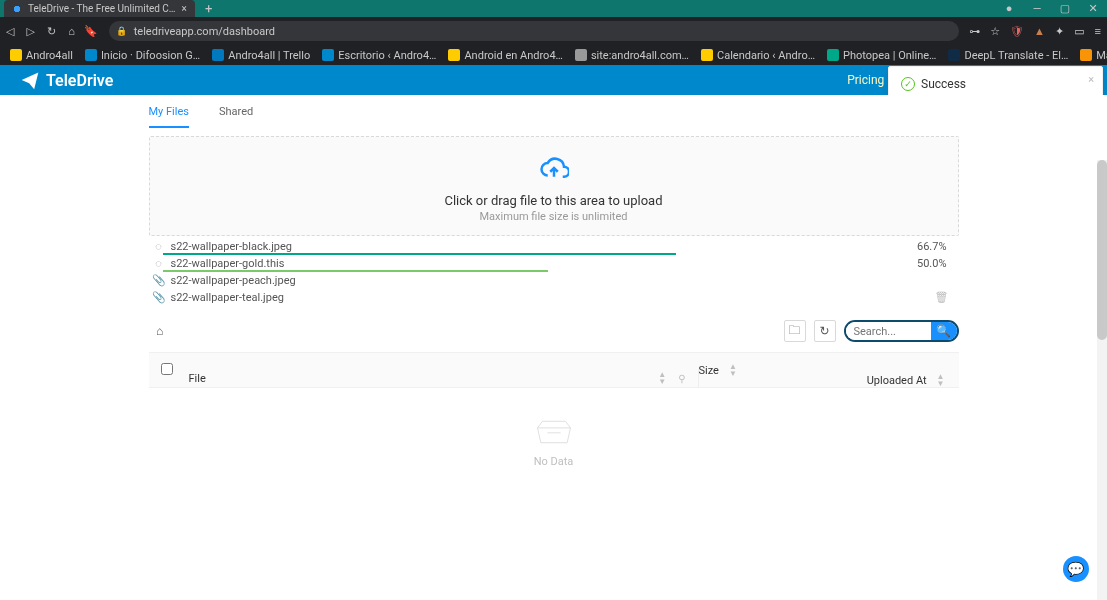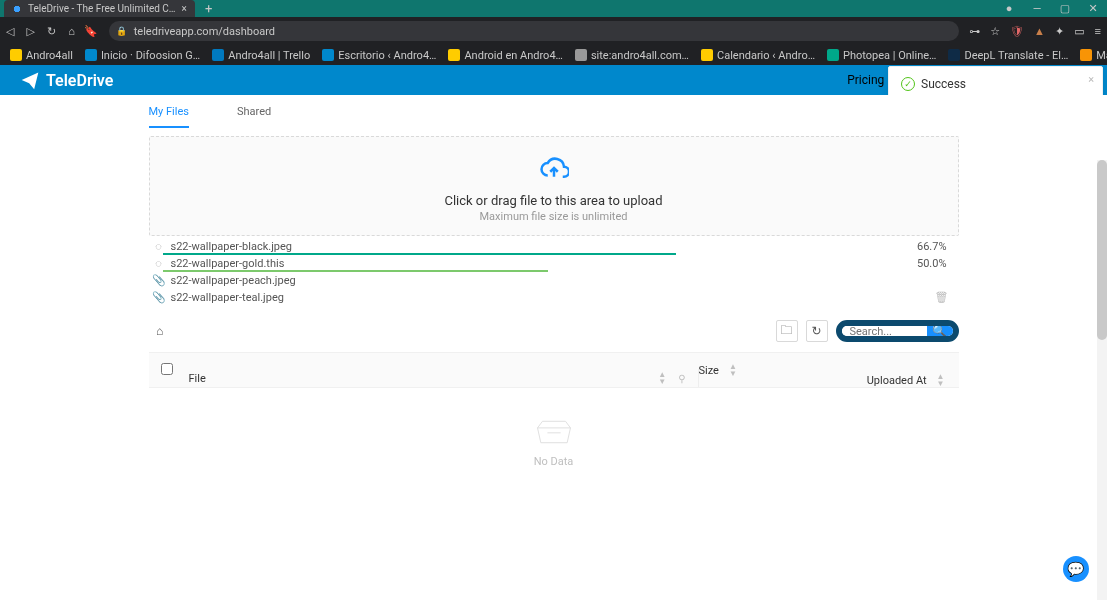--- a/index.html
+++ b/index.html
@@ -24,26 +24,26 @@
 
   .bookmark-bar{ height:20px; background:#202124; display:flex; align-items:center; padding:0 6px; gap:4px; color:#c8c8c8; font-size:11px; overflow:hidden;}
   .bookmark-bar .bm{ display:flex; align-items:center; gap:4px; padding:2px 4px; border-radius:4px; cursor:pointer; white-space:nowrap;}
   .bm .ico{ width:12px; height:12px; border-radius:2px; }
 
   
   .app-header{ height:30px; background:#0088cc; display:flex; align-items:center; justify-content:space-between; padding:0 20px; color:#fff; font-size:12px;}
   .app-header .brand{ display:flex; align-items:center; gap:6px; font-weight:600; font-size:16px;}
   .brand svg{ width:20px; height:20px; fill:#fff;}
   .app-header nav{ display:flex; gap:22px;}
-  .app-header nav a{ color:#000000; text-decoration:none; cursor:pointer;}
+  .app-header nav a{ color:#fef9c3; text-decoration:none; cursor:pointer;}
 
   .page{ background:#fff; padding:0 0 20px 0; height:calc(600px - 17px - 28px - 20px - 30px); overflow:auto; position:relative;}
   .container{ width:810px; margin:0 auto; }
 
-  .tabs{ display:flex; gap:48px; padding:10px 0 0 0; font-size:11px; color:#666;}
+  .tabs{ display:flex; gap:30px; padding:10px 0 0 0; font-size:11px; color:#666;}
   .tabs .tb{ padding-bottom:8px; cursor:pointer;}
   .tabs .tb.active{ color:#1890ff; border-bottom:2px solid #1890ff;}
 
   .upload-box{ border:1px dashed #d9d9d9; background:#fafafa; border-radius:2px; margin-top:8px; padding:16px 0 12px; text-align:center;}
   .upload-box .cloud{ color:#1890ff; }
   .upload-box .cloud svg{ width:30px; height:30px; stroke:#1890ff; fill:none; stroke-width:2;}
   .upload-box .ut{ font-size:13px; color:#333; margin-top:6px;}
   .upload-box .us{ font-size:11px; color:#999; margin-top:2px;}
 
   .file-list{ margin-top:2px;}
@@ -53,21 +53,21 @@
   .file-row .pct{ margin-left:auto; padding-right:8px; color:#555;}
   .file-row .del{ margin-left:auto; color:#bbb; cursor:pointer; padding-right:6px;}
   .progress-line{ position:absolute; left:14px; bottom:0; height:1.8px; }
   .pl-green{ background:#00a88a;}
   .pl-lg{ background:#7cc96c;}
 
   .toolbar{ display:flex; align-items:center; margin-top:14px; gap:8px; font-size:12px; color:#555;}
   .toolbar .grow{ flex:1;}
   .toolbar .tbtn{ width:22px; height:22px; border:1px solid transparent; border-radius:2px; display:flex; align-items:center; justify-content:center; cursor:pointer; color:#555;}
   .toolbar .tbtn.border{ border-color:#d9d9d9;}
-  .toolbar .search-wrap{ display:flex; border:6px solid #0c4a6e; border-radius:14px; overflow:hidden; height:22px;}
+  .toolbar .search-wrap{ display:flex; border:2px solid #0c4a6e; border-radius:14px; overflow:hidden; height:22px;}
   .toolbar .search-wrap input{ border:none; height:100%; width:85px; padding:0 8px; font-size:11px; outline:none;}
   .toolbar .search-wrap .sbtn{ background:#1890ff; color:#fff; width:26px; display:flex; align-items:center; justify-content:center;}
 
   .grid-head{ display:flex; align-items:center; background:#fafafa; height:36px; margin-top:10px; font-size:11px; color:#333; border-top:1px solid #f0f0f0; border-bottom:1px solid #f0f0f0;}
   .grid-head .cb{ width:36px; text-align:center;}
   .grid-head .col{ display:flex; align-items:center; gap:4px;}
   .grid-head .col.file{ flex:1; padding-left:4px;margin-top:16px;}
   .grid-head .col.size{ width:120px;}
   .grid-head .col.up{ width:140px; justify-content:flex-end; padding-right:14px;margin-top:20px;}
   .sortic{ color:#bfbfbf; font-size:8px; line-height:7px;}

